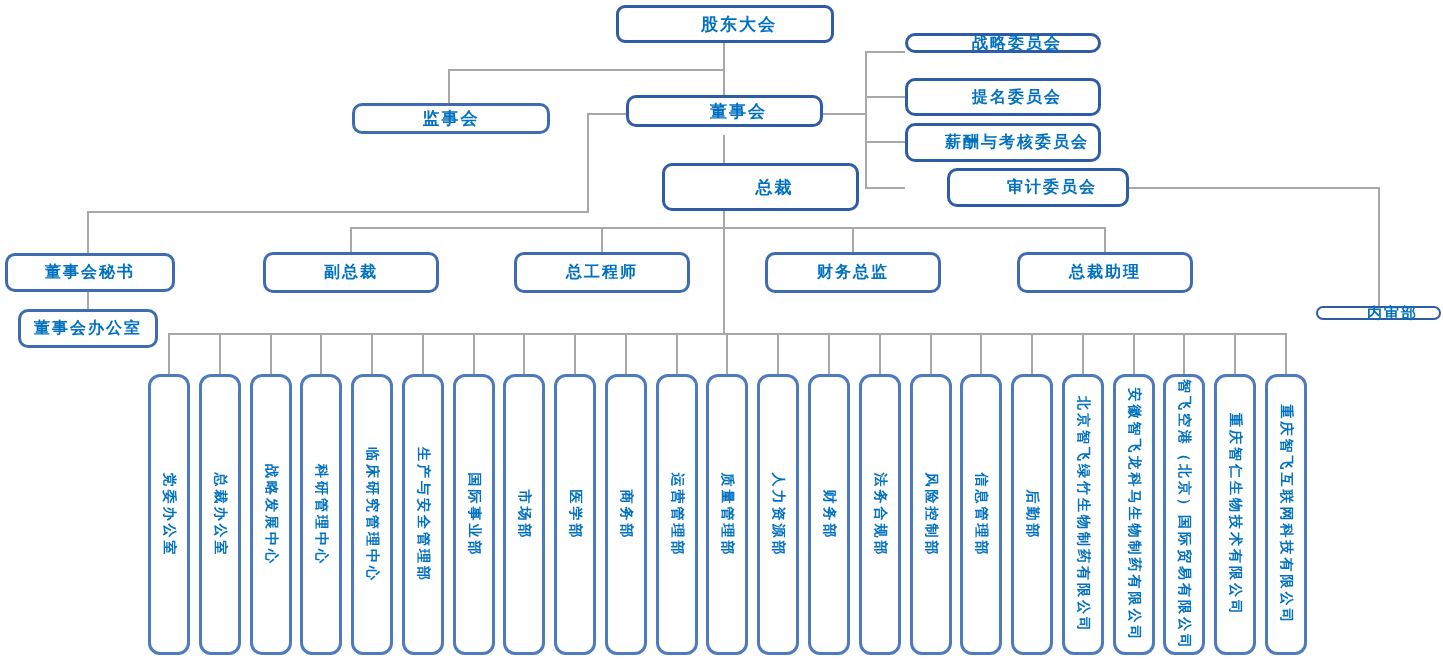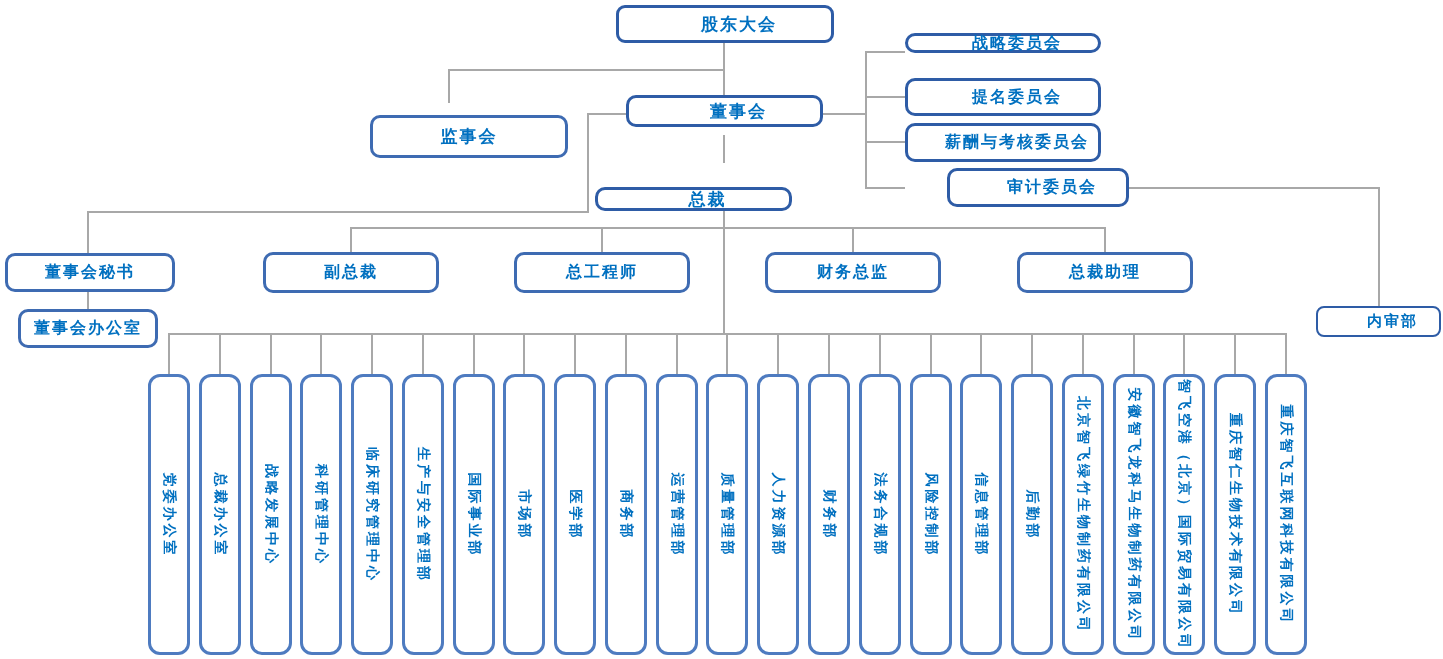--- a/index.html
+++ b/index.html
@@ -85,29 +85,29 @@
   <div class="line v" style="left:350px; top:227px; height:25px;"></div>
   <div class="line v" style="left:601px; top:227px; height:25px;"></div>
   <div class="line v" style="left:852px; top:227px; height:25px;"></div>
   <div class="line v" style="left:1104px;top:227px; height:25px;"></div>
   <div class="line h" style="left:169px; top:333px; width:1118px;"></div>
 
   <div class="box b-dark f-lg" style="left:616px; top:5px; width:218px; height:38px; border-radius:9px;">
       <span>股东大会</span>
     </div>
 
-  <div class="box b-med f-lg" style="left:370px; top:103px; width:198px; height:43px;margin-top:12px;">
+  <div class="box b-med f-lg" style="left:352px; top:103px; width:198px; height:31px;">
       <span>监事会</span>
     </div>
 
   <div class="box b-dark f-lg" style="left:626px; top:95px; width:197px; height:32px;">
       <span>董事会</span>
     </div>
 
-  <div class="box b-dark f-lg" style="left:595px; top:163px; width:197px; height:24px;margin-top:24px;">
+  <div class="box b-dark f-lg" style="left:662px; top:163px; width:197px; height:48px;">
       <span>总裁</span>
     </div>
 
   <div class="box b-dark" style="left:905px; top:33px; width:196px; height:20px;">
       <span>战略委员会</span>
     </div>
   <div class="box b-dark" style="left:905px; top:78px; width:196px; height:38px;">
       <span>提名委员会</span>
     </div>
   <div class="box b-dark" style="left:905px; top:123px; width:196px; height:39px;">
@@ -129,21 +129,21 @@
   <div class="box b-med" style="left:765px; top:252px; width:176px; height:41px;">
       <span>财务总监</span>
     </div>
   <div class="box b-med" style="left:514px; top:252px; width:176px; height:41px;">
       <span>总工程师</span>
     </div>
   <div class="box b-med" style="left:1017px; top:252px; width:176px; height:41px;">
       <span>总裁助理</span>
     </div>
 
-  <div class="box b-dark f-sm" style="left:1316px; top:306px; width:125px; height:31px; border-width:2px; border-radius:8px;">
+  <div class="box b-dark f-sm" style="left:1316px; top:306px; width:125px; height:14px; border-width:2px; border-radius:8px;">
       <span>内审部</span>
     </div>
 
   <div>
       <div class="line v" style="left: 168px; top: 333px; height: 41px;"></div>
       <div class="vbox" style="left: 148px;">
         <span class="vlabel">党委办公室</span>
       </div>
       <div class="line v" style="left: 218.77px; top: 333px; height: 41px;"></div>
       <div class="vbox" style="left: 198.77px;">

